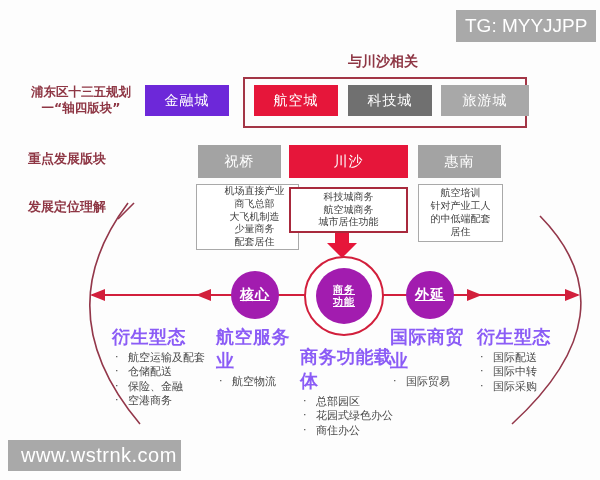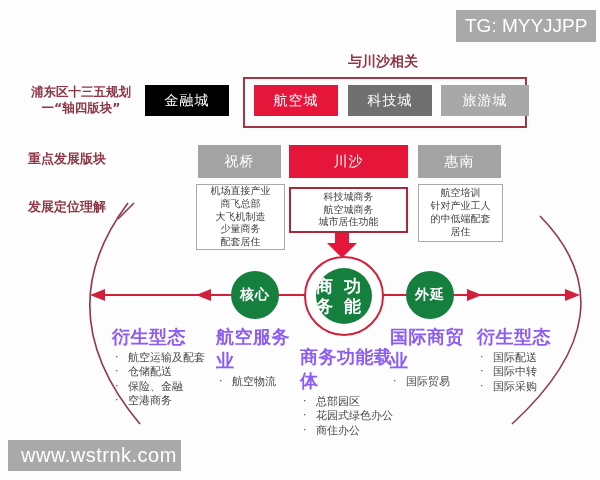--- a/index.html
+++ b/index.html
@@ -10,37 +10,37 @@
   #overlay{position:absolute;left:0;top:0;width:600px;height:480px;}
   .wm{position:absolute;background:#a9a9a9;color:#fff;display:flex;align-items:center;
       font-family:"Liberation Sans",sans-serif;}
   .wm.top{left:456px;top:10px;width:131px;height:32px;font-size:19px;padding-left:9px;}
   .wm.bottom{left:8px;top:440px;width:160px;height:31px;font-size:20px;padding-left:13px;letter-spacing:.5px;}
   .side-label{position:absolute;color:#8e3644;font-weight:bold;font-size:13px;line-height:1.3;}
   .annotation{position:absolute;left:243px;top:53px;width:280px;text-align:center;
       color:#8e3644;font-weight:bold;font-size:14px;}
   .box{position:absolute;display:flex;align-items:center;justify-content:center;
       color:#fff;font-size:14px;letter-spacing:1px;}
-  .box.gray{background:#000000;}
+  .box.gray{background:#6d28d9;}
   .box.gray2{background:#a3a3a3;}
   .box.darkgray{background:#707070;}
   .box.lightgray{background:#a8a8a8;}
   .box.red{background:#e6163a;}
   .group-frame{position:absolute;left:243px;top:77px;width:280px;height:47px;
       border:2px solid #a33646;background:transparent;}
   .detail{position:absolute;background:#fff;border:1px solid #a9a9a9;color:#3f3f3f;
       font-size:10px;line-height:1.28;display:flex;flex-direction:column;
       align-items:center;justify-content:center;text-align:center;}
   .detail.redline{border:2px solid #a8293c;}
-  .circle{background:#15803d;border-radius:50%;color:#fff;font-weight:bold;
-      display:flex;align-items:center;justify-content:center;}
+  .circle{background:#a21caf;border-radius:50%;color:#fff;font-weight:bold;
+      display:flex;align-items:center;justify-content:center;text-decoration:underline;}
   .circle.small{position:absolute;width:48px;height:48px;font-size:14px;letter-spacing:1px;}
   .ring{position:absolute;left:304px;top:256px;width:76px;height:76px;border:2px solid #d21f3c;
       border-radius:50%;background:#fff;display:flex;align-items:center;justify-content:center;}
-  .circle.inner{width:56px;height:56px;flex-direction:row;font-size:17px;line-height:1.2;letter-spacing:1px;}
+  .circle.inner{width:56px;height:56px;flex-direction:column;font-size:10px;line-height:1.2;letter-spacing:1px;}
   .legend{position:absolute;}
   .legend-title{font-size:18px;font-weight:bold;color:#8b5cf6;letter-spacing:.5px;margin-bottom:2px;}
   .legend-list{list-style:none;margin:2px 0 4px 0;padding:0;font-size:11px;color:#4a4a4a;}
   .legend-list li{padding-left:16px;position:relative;line-height:1.22;margin-bottom:1px;}
   .legend-list li::before{content:"·";position:absolute;left:3px;top:-1px;color:#4a4a4a;}
 </style>
 </head>
 <body>
 
 <div id="canvas">
@@ -73,21 +73,21 @@
   <div class="group-frame"></div>
   <div class="box red" style="left:254px;top:85px;width:84px;height:31px;">航空城</div>
   <div class="box darkgray" style="left:348px;top:85px;width:84px;height:31px;">科技城</div>
   <div class="box lightgray" style="left:441px;top:85px;width:88px;height:31px;">旅游城</div>
 
   <div class="side-label" style="left:28px;top:151px;">重点发展版块</div>
   <div class="box gray2" style="left:198px;top:145px;width:83px;height:33px;">祝桥</div>
   <div class="box red" style="left:289px;top:145px;width:119px;height:33px;">川沙</div>
   <div class="box gray2" style="left:418px;top:145px;width:83px;height:33px;">惠南</div>
 
-  <div class="detail" style="left:196px;top:184px;width:87px;height:64px;">
+  <div class="detail" style="left:196px;top:184px;width:87px;height:64px;padding-left:14px;">
     <div>机场直接产业</div>
     <div>商飞总部</div>
     <div>大飞机制造</div>
     <div>少量商务</div>
     <div>配套居住</div>
   </div>
   <div class="detail redline" style="left:289px;top:187px;width:115px;height:42px;">
     <div>科技城商务</div>
     <div>航空城商务</div>
     <div>城市居住功能</div>

